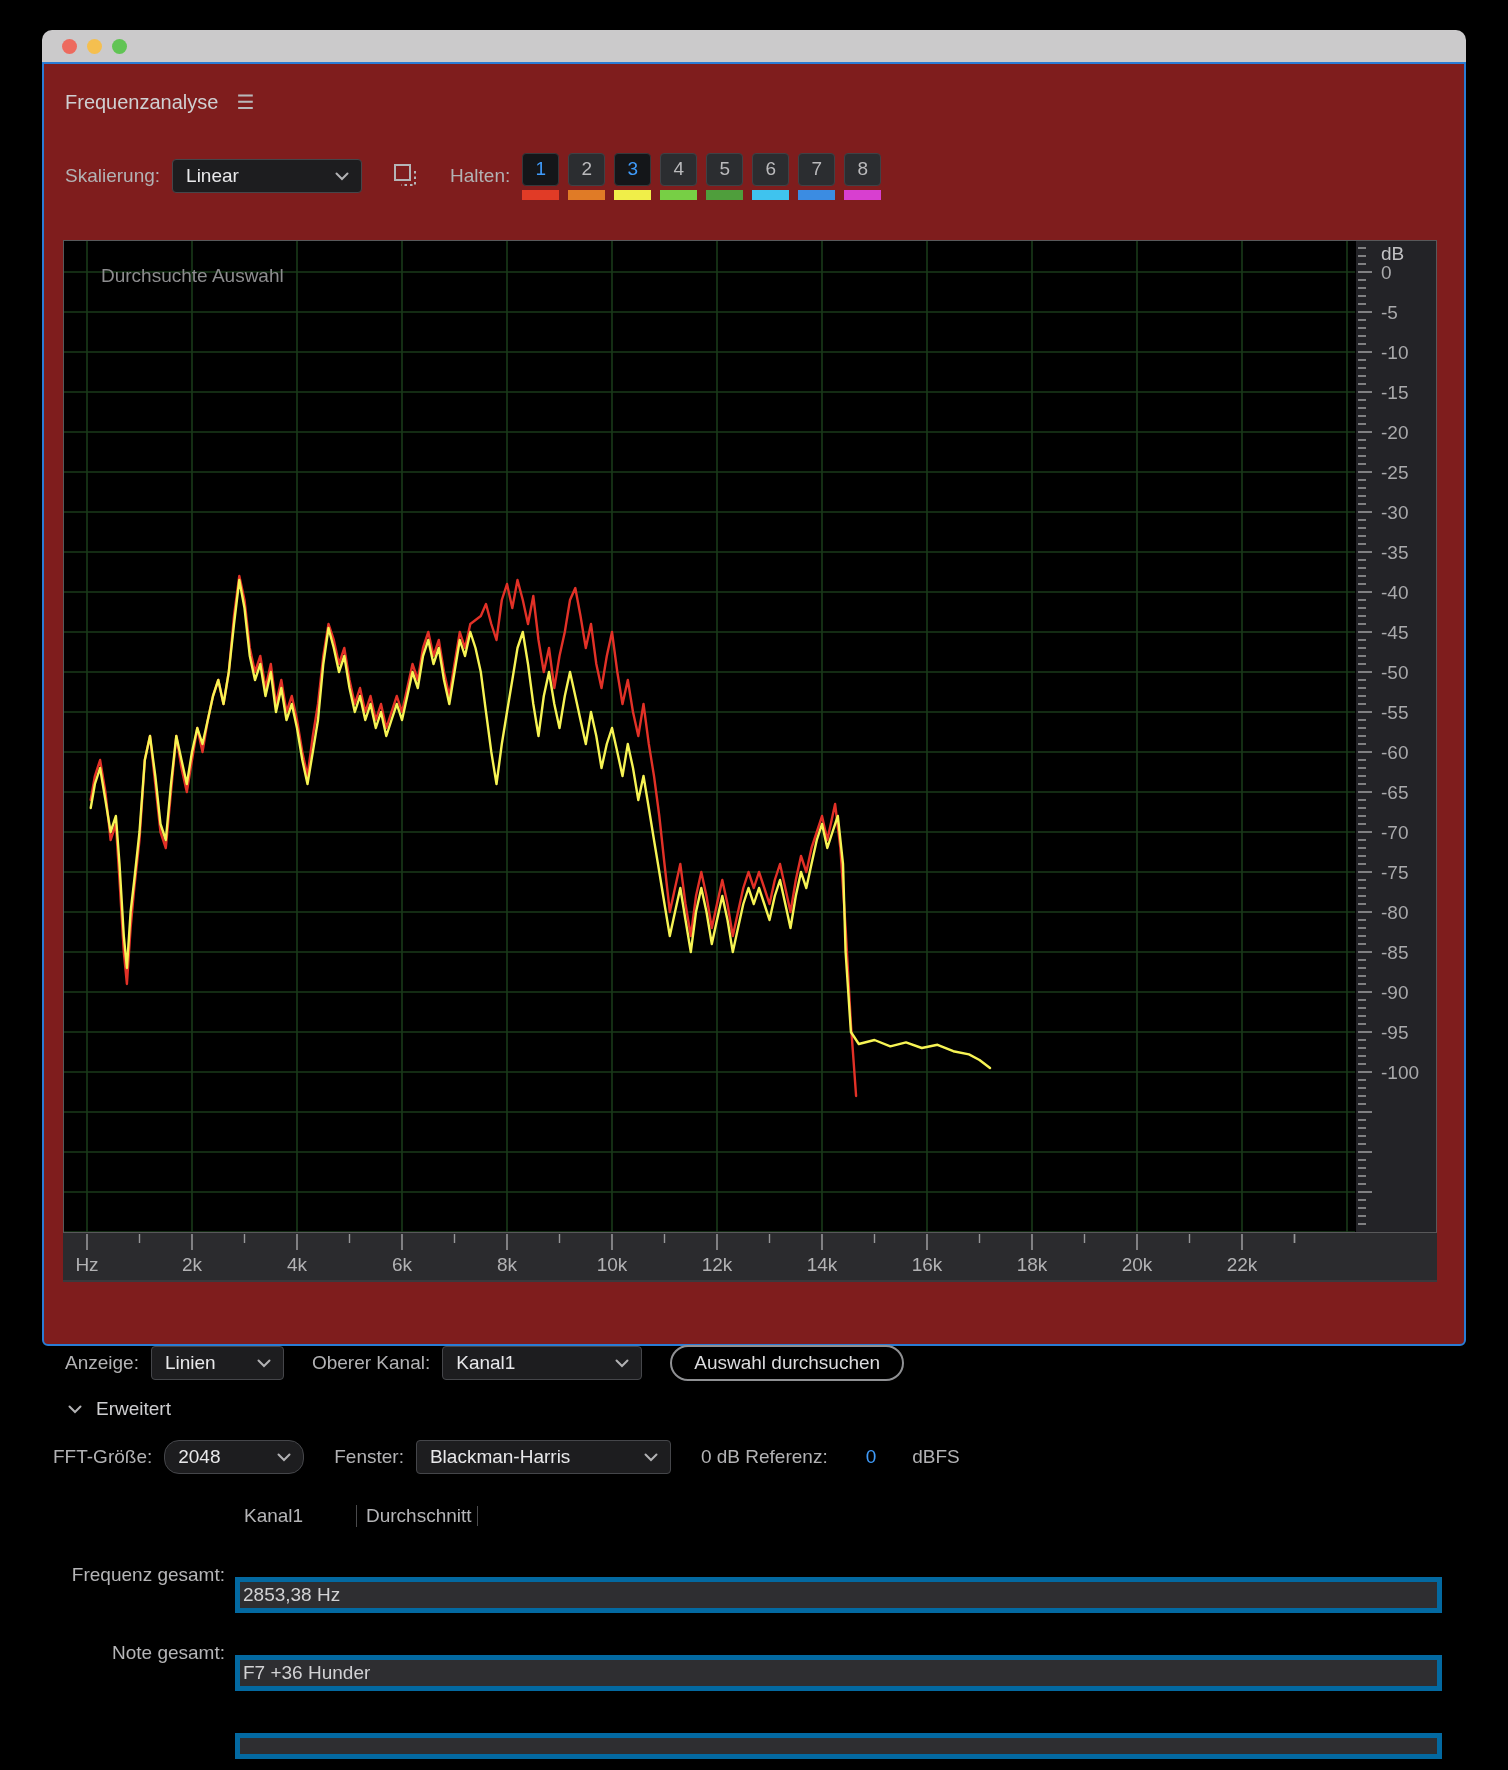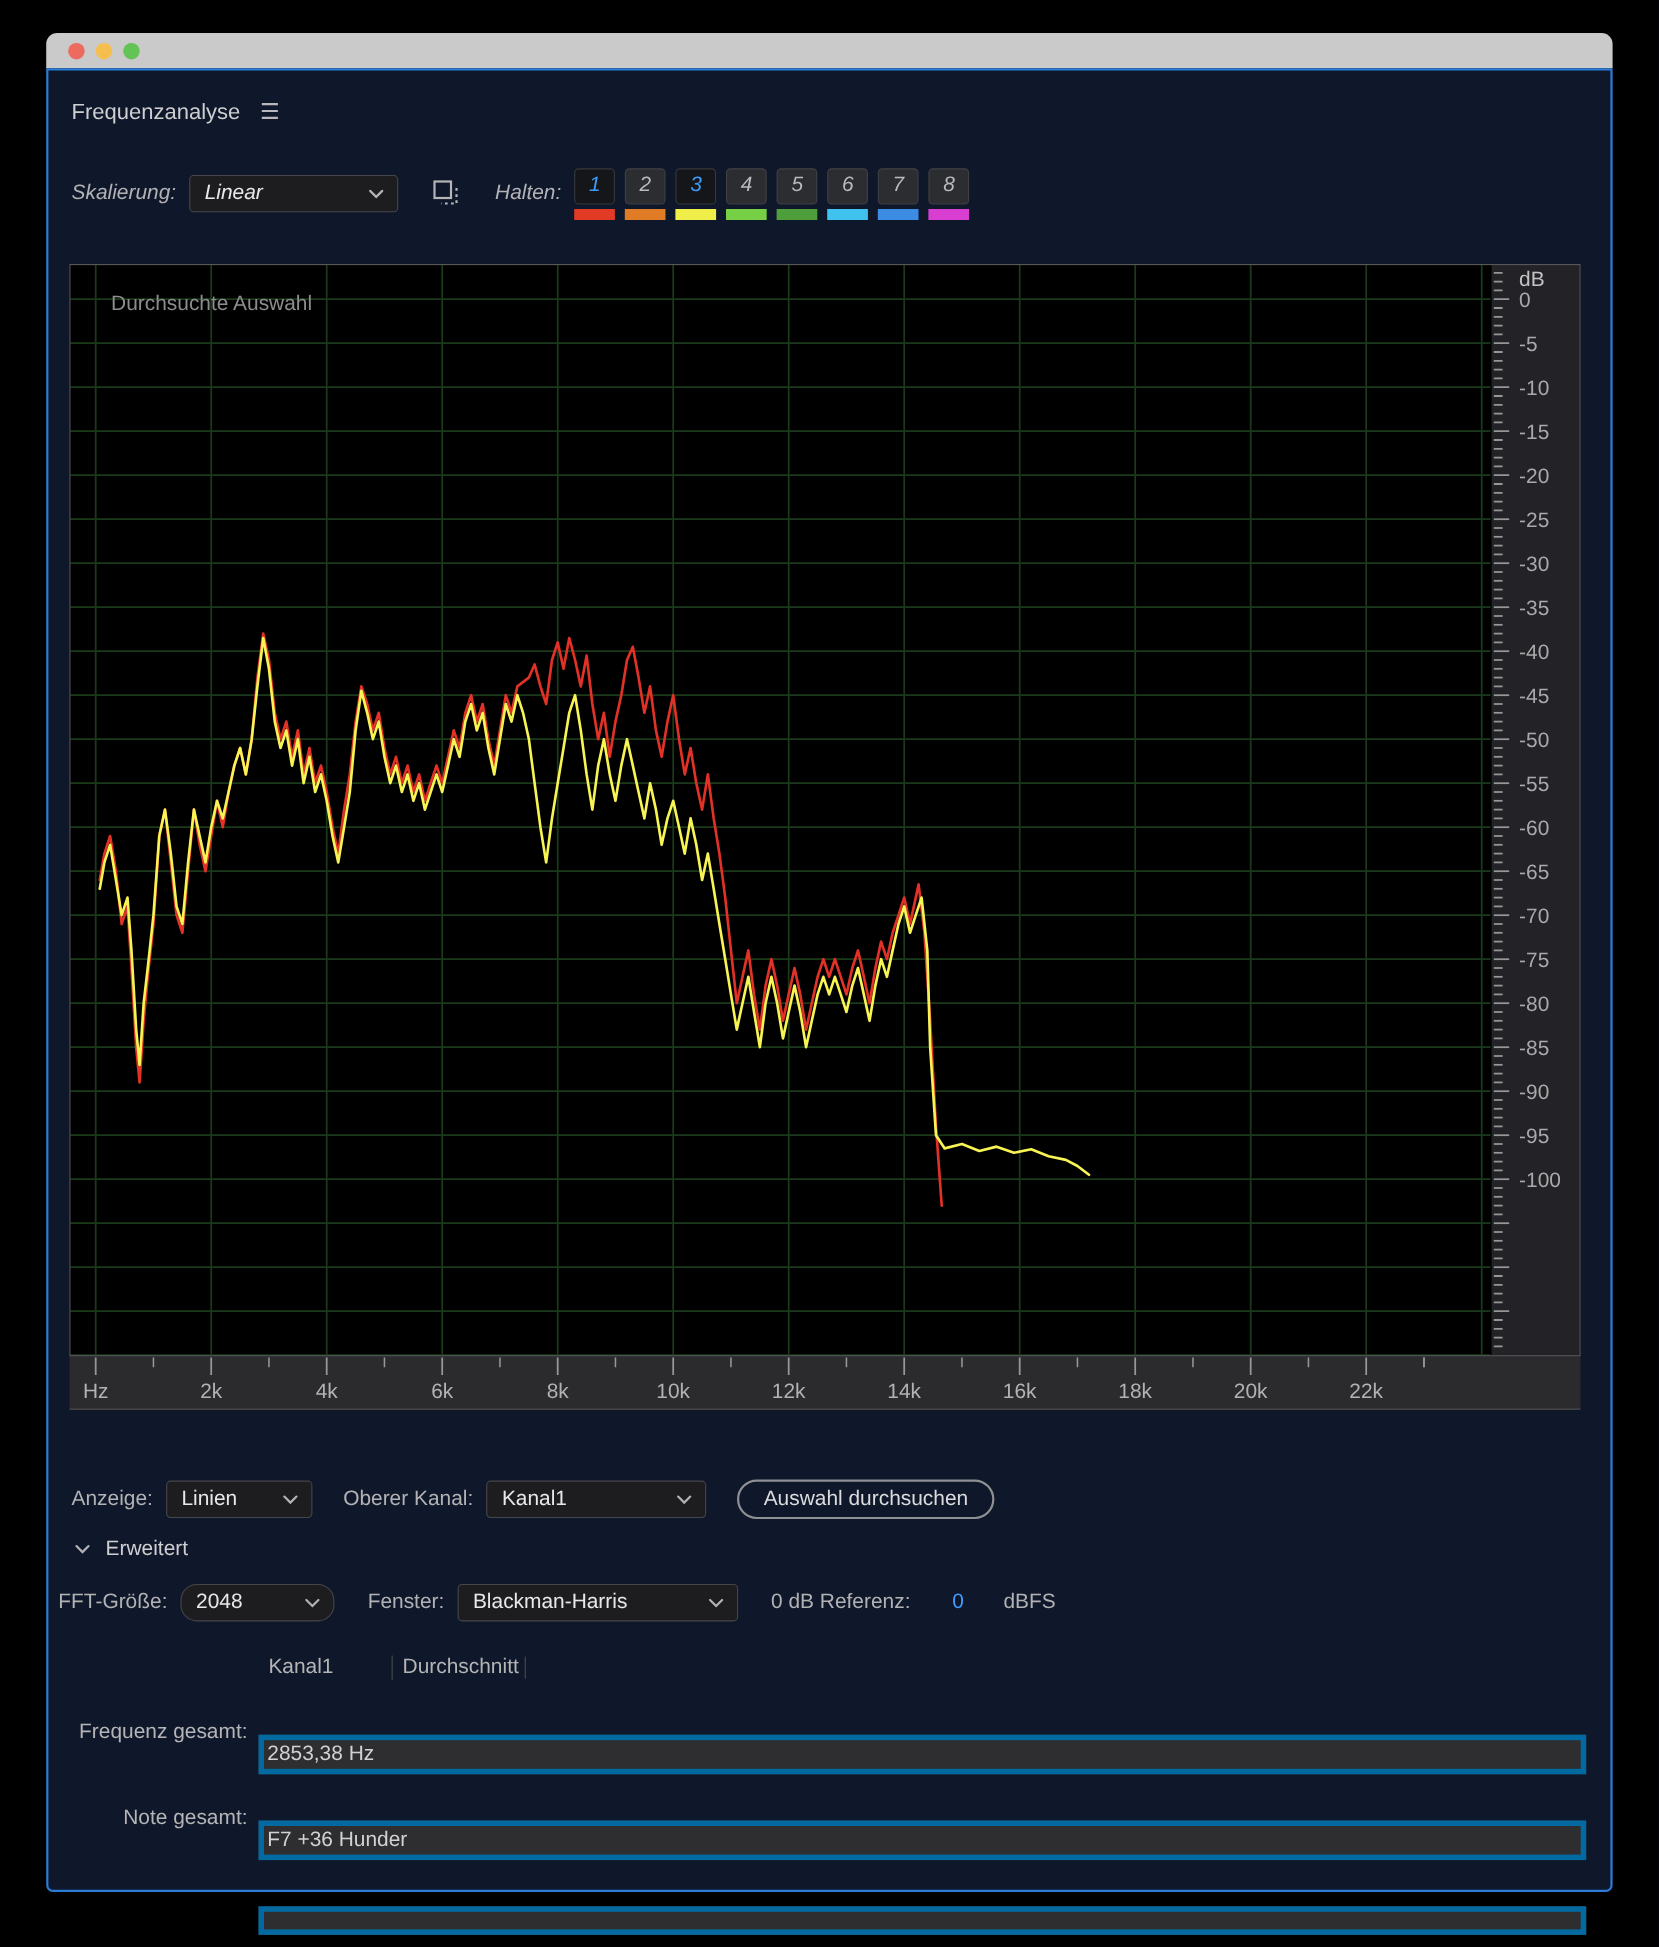--- a/index.html
+++ b/index.html
@@ -4,29 +4,29 @@
 <style>
   html,body{margin:0;padding:0;}
   body{width:1508px;height:1770px;background:#000;font-family:"Liberation Sans",sans-serif;
        -webkit-font-smoothing:antialiased;position:relative;overflow:hidden;}
   .window{position:absolute;left:42px;top:30px;width:1424px;}
   .titlebar{height:32px;background:#cbcacb;border-radius:10px 10px 0 0;display:flex;align-items:center;padding-left:20px;gap:10px;}
   .light{width:15px;height:15px;border-radius:50%;}
   .light.red{background:#ed6a5e;}
   .light.yellow{background:#f5bf4f;}
   .light.green{background:#61c454;}
-  .content{border:2px solid #2a7cd5;background:#0f172a;height:1658px;color:#c9c9c9;position:relative;box-sizing:border-box;border-radius:0 0 6px 6px;}
+  .content{border:2px solid #2a7cd5;background:#7f1d1d;height:1284px;color:#c9c9c9;position:relative;box-sizing:border-box;border-radius:0 0 6px 6px;}
   .panel-header{display:flex;align-items:center;gap:18px;margin:24px 0 0 21px;height:28px;}
   .panel-title{font-size:20px;color:#cfcfd1;}
   .menu-icon{color:#b8b8ba;font-size:20px;line-height:20px;cursor:default;}
   .row{display:flex;align-items:center;}
   .lbl{color:#b2b2b4;font-size:19px;white-space:nowrap;}
   .select{height:34px;background:#1d1d1f;border:1px solid #45464a;border-radius:4px;display:flex;align-items:center;justify-content:space-between;padding:0 12px 0 13px;color:#e8e8ea;font-size:19px;box-sizing:border-box;}
   .select .chev{margin-left:12px;flex:none;display:flex;}
-  .controls-row{margin:37px 0 0 21px;align-items:flex-start;font-style:italic;}
+  .controls-row{margin:37px 0 0 21px;align-items:flex-start;}
   .controls-row .row{height:46px;}
   .freeze-icon{margin-left:30px;display:flex;align-items:center;height:34px;}
   .holds{display:flex;gap:9px;margin-left:12px;}
   .hold{display:flex;flex-direction:column;width:37px;}
   .hold-btn{width:37px;height:33px;background:#2b2d30;border:1px solid #404145;border-radius:4px;display:flex;align-items:center;justify-content:center;font-size:19px;color:#bababc;box-sizing:border-box;cursor:default;}
   .hold-btn.active{background:#141619;color:#3f9bfa;border-color:#36383b;}
   .hold-strip{height:10px;margin-top:4px;}
   .chart-wrap{margin:41px 0 0 19px;width:1374px;height:1042px;}
   svg text{font-family:"Liberation Sans",sans-serif;}
   .bottom-row{margin:63px 0 0 21px;height:36px;}

